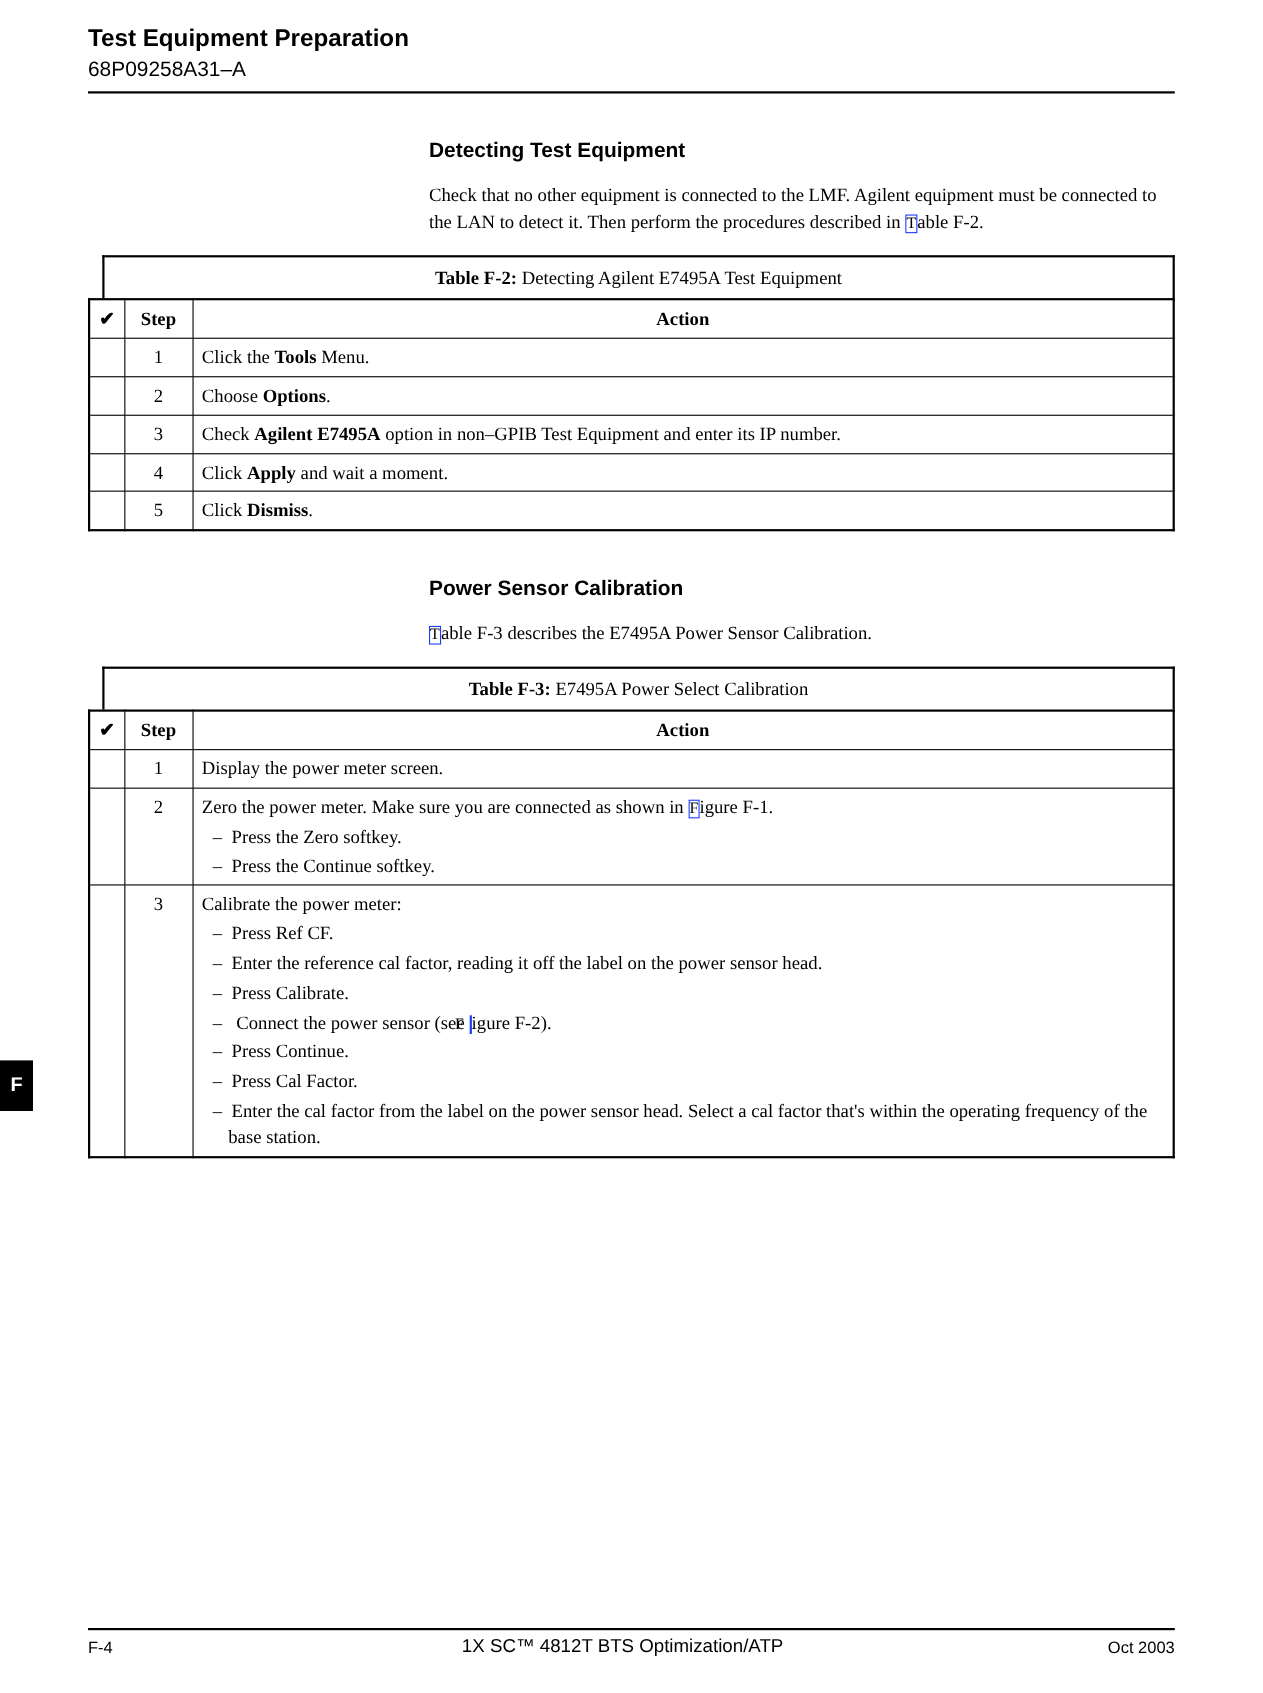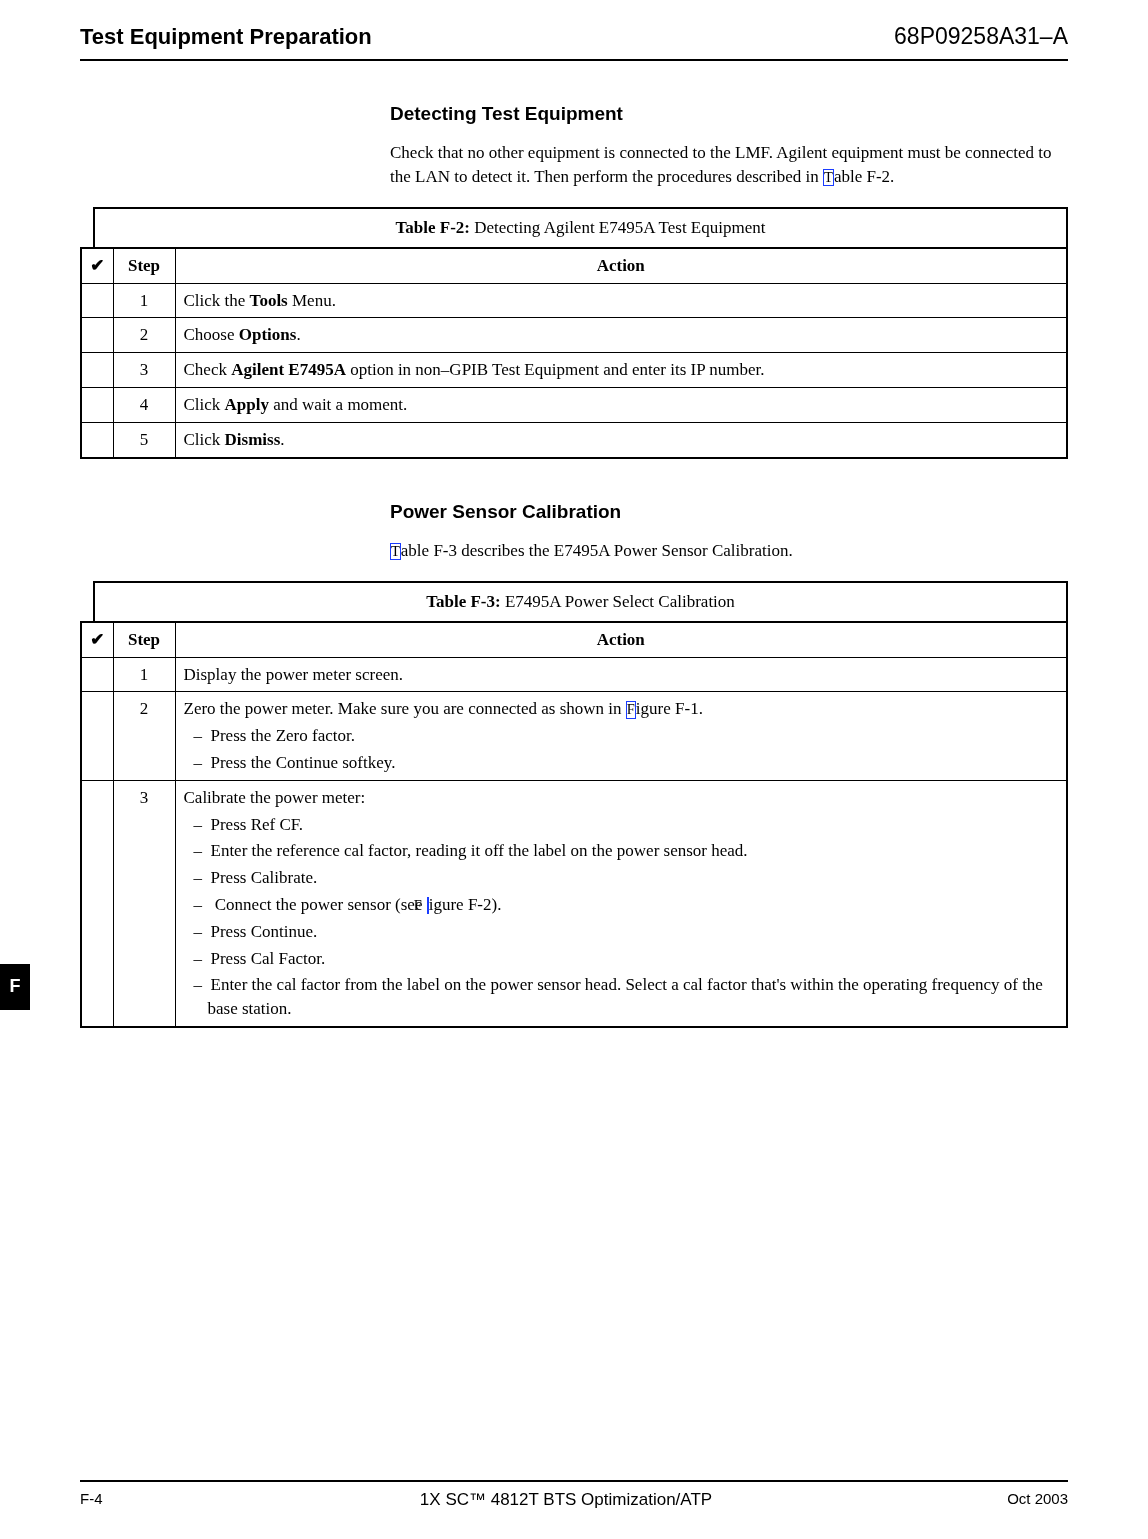--- a/index.html
+++ b/index.html
@@ -14,29 +14,30 @@
       position: relative;
       padding: 20px 80px 0 80px;
     }
     .page-header {
       display: flex;
       justify-content: space-between;
       align-items: baseline;
       padding-bottom: 6px;
       border-bottom: 2px solid #000;
       margin-bottom: 28px;
+      flex-direction: column;
     }
     .page-header-left {
       font-family: Arial, Helvetica, sans-serif;
       font-weight: bold;
       font-size: 22px;
     }
     .page-header-right {
       font-family: Arial, Helvetica, sans-serif;
-      font-size: 23px;
+      font-size: 19px;
     }
     .section-heading {
       font-family: Arial, Helvetica, sans-serif;
       font-weight: bold;
       font-size: 19px;
       margin-left: 310px;
       margin-bottom: 14px;
       margin-top: 40px;
     }
     .para {
@@ -101,21 +102,21 @@
     }
     .page-footer {
       position: absolute;
       left: 80px;
       right: 80px;
       bottom: 30px;
       border-top: 2px solid #000;
       padding-top: 6px;
       display: flex;
       justify-content: space-between;
-      align-items: flex-start;
+      align-items: flex-end;
       font-family: Arial, Helvetica, sans-serif;
     }
     .footer-left { font-size: 15px; }
     .footer-center {
       position: absolute;
       left: 0; right: 16px;
       text-align: center;
       font-size: 17px;
       pointer-events: none;
     }
@@ -210,21 +211,21 @@
       <td class="step-cell">1</td>
       <td class="action-cell">Display the power meter screen.</td>
     </tr>
     <tr>
       <td></td>
       <td class="step-cell">2</td>
       <td class="action-cell">
         <div>
           <span>Zero the power meter. Make sure you are connected as shown in </span><span class="link-box">F</span><span>igure F-1.</span>
         </div>
-        <div class="subitem">Press the Zero factor.</div>
+        <div class="subitem">Press the Zero softkey.</div>
         <div class="subitem">Press the Continue softkey.</div>
       </td>
     </tr>
     <tr>
       <td></td>
       <td class="step-cell">3</td>
       <td class="action-cell">
         <div>Calibrate the power meter:</div>
         <div class="subitem">Press Ref CF.</div>
         <div class="subitem">Enter the reference cal factor, reading it off the label on the power sensor head.</div>

